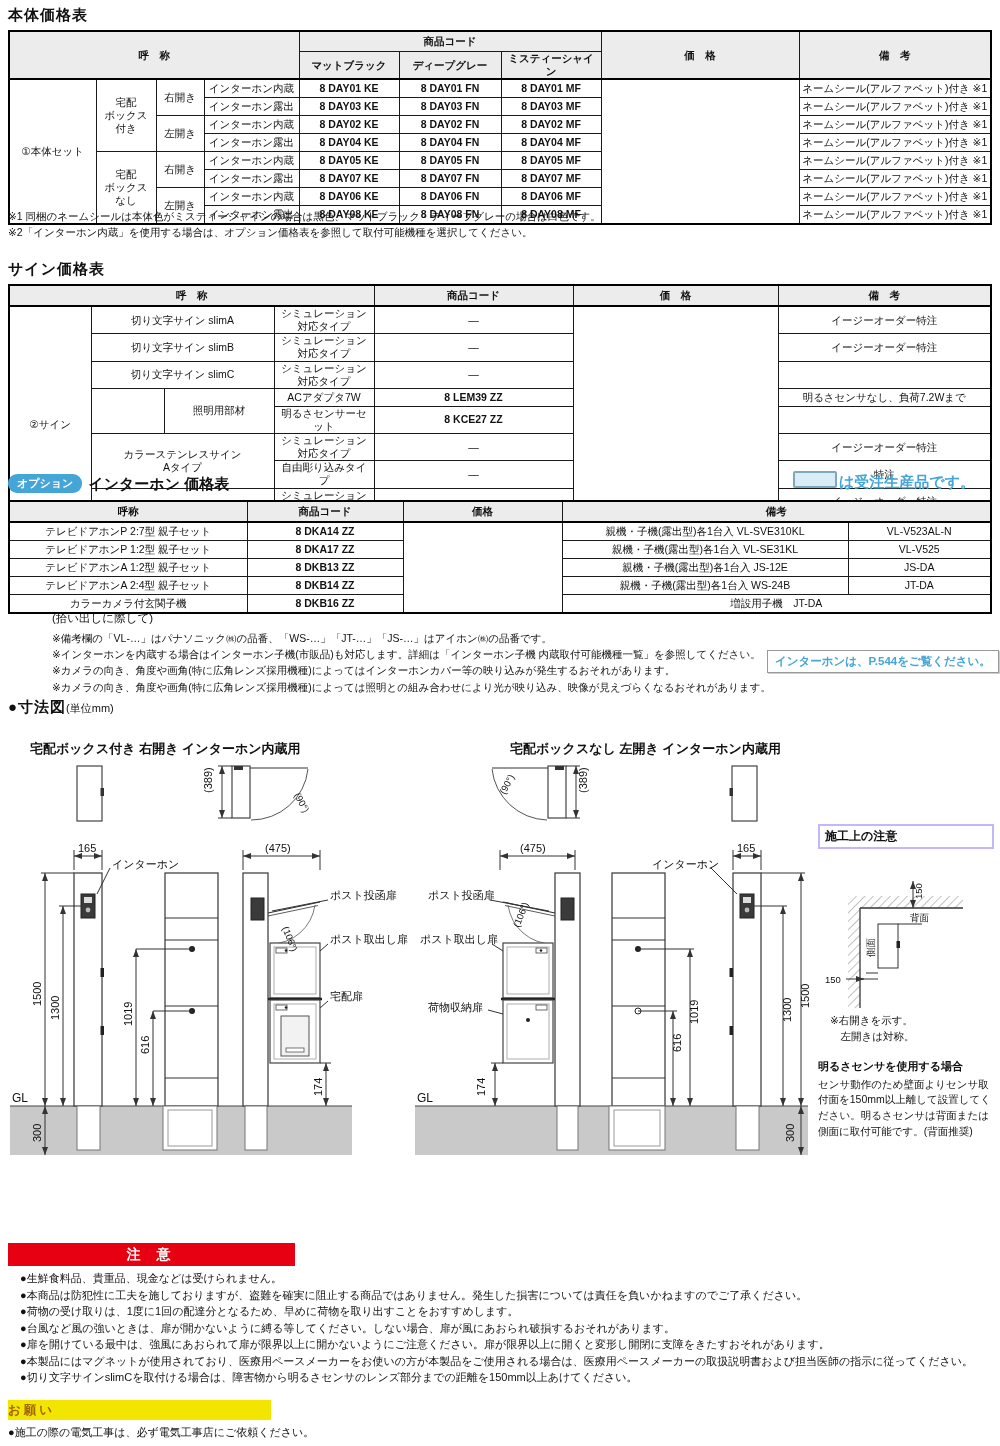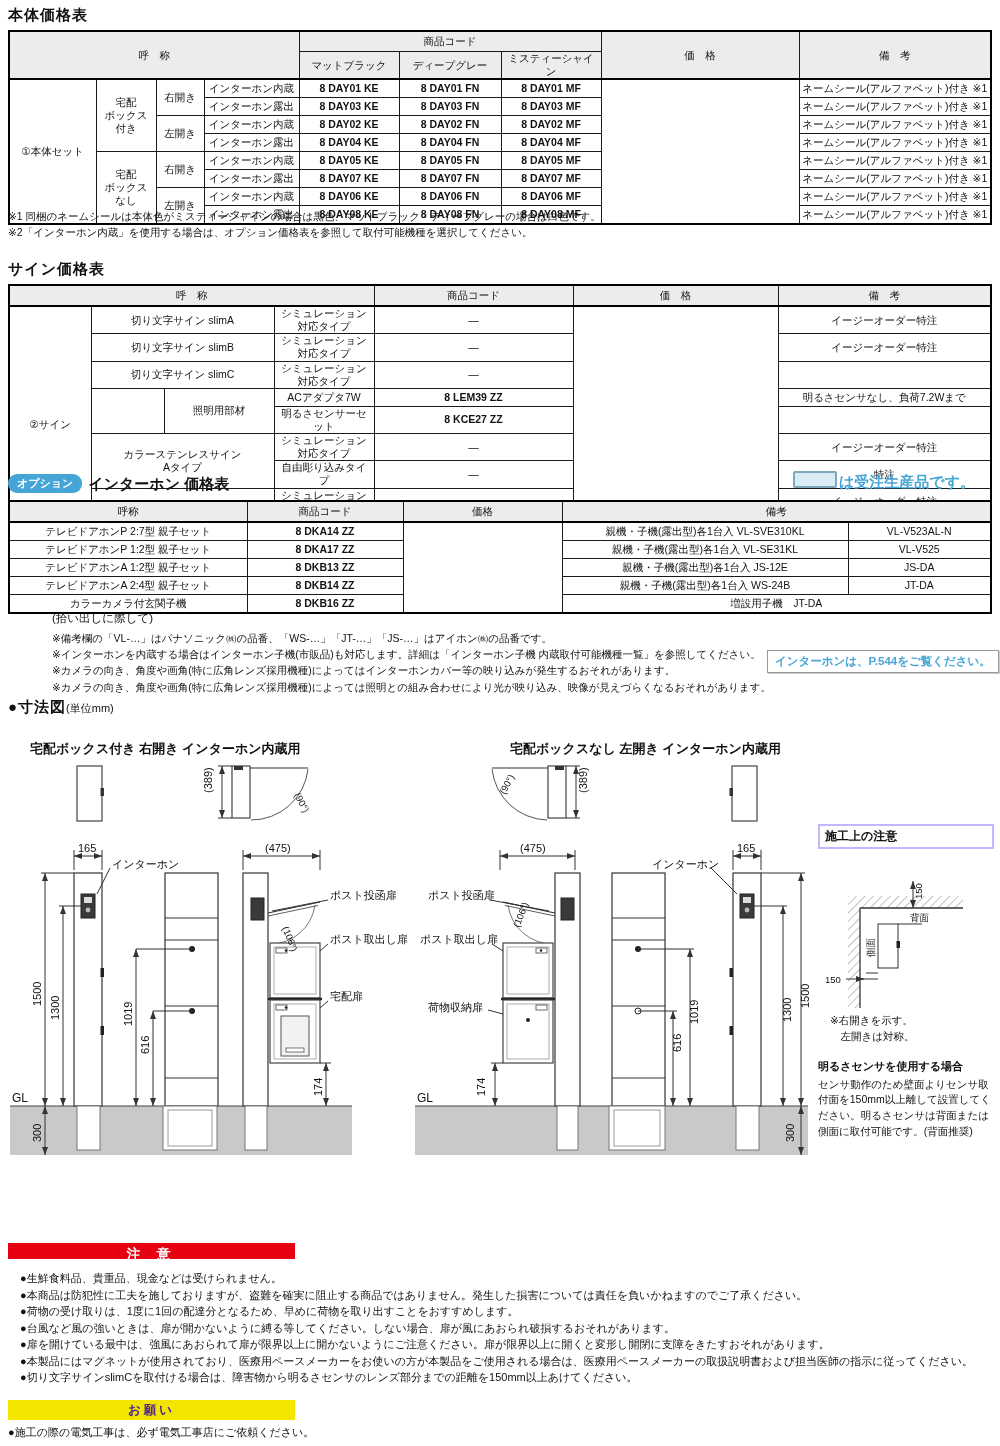--- a/index.html
+++ b/index.html
@@ -1,35 +1,35 @@
 <!DOCTYPE html>
 <html><head>
 <meta charset="utf-8">
 <style>
   html,body{margin:0;padding:0;background:#fff;font-family:"Liberation Sans","DejaVu Sans",sans-serif;color:#111;}
   .sheet{position:relative;width:1000px;height:1446px;background:#fff;overflow:hidden;border-radius:6px;}
   .abs{position:absolute;}
   .sec-title{font-size:15px;font-weight:bold;letter-spacing:1px;}
   table.t{border-collapse:collapse;table-layout:fixed;width:982px;background:#fff;border:2px solid #000;}
   .t th,.t td{border:1px solid #1a1a1a;padding:0 2px;font-size:10.5px;text-align:center;overflow:hidden;line-height:1.25;}
-  .t th{background:#ececec;font-weight:normal;height:19px;text-align:center;}
+  .t th{background:#ececec;font-weight:bold;height:19px;text-align:center;}
   .t td{height:17px;}
   .t thead{border-bottom:2px solid #000;}
   .code{font-weight:bold;font-size:11.5px;}
   .pl{white-space:pre-line;}
   .fn{font-size:10.5px;line-height:1.55;}
   .bullets{font-size:11px;line-height:1.32;}
   .bullets div{padding-left:11px;text-indent:-11px;margin-bottom:2px;}
   .pill{display:inline-block;background:#45a5d6;color:#fff;font-size:11px;font-weight:bold;border-radius:9px;padding:2px 9px;vertical-align:2px;}
   .opt-title{font-size:15px;font-weight:bold;margin-left:6px;}
   .order-note{color:#45a5d6;font-size:15px;font-weight:bold;}
   .swatch{display:inline-block;width:40px;height:13px;background:#daecf6;border:2px solid #7fa8bf;border-radius:2px;vertical-align:-1px;margin-right:2px;}
   .refbox{border:1px solid #999;color:#45a5d6;font-size:11.5px;font-weight:bold;padding:3px 7px;background:#fff;box-shadow:1px 1px 0 #ccc;}
-  .banner-red{width:287px;height:16px;background:#e60012;color:#fff;font-size:14px;font-weight:bold;text-align:center;line-height:23px;letter-spacing:6px;}
-  .banner-yellow{width:287px;height:20px;background:#f2e500;color:#4c1d95;font-size:12.5px;font-weight:bold;text-align:center;line-height:20px;letter-spacing:3px;}
+  .banner-red{width:287px;height:23px;background:#e60012;color:#fff;font-size:14px;font-weight:bold;text-align:center;line-height:23px;letter-spacing:6px;}
+  .banner-yellow{width:263px;height:20px;background:#f2e500;color:#a16207;font-size:12.5px;font-weight:bold;line-height:20px;letter-spacing:3px;}
   .dtitle{font-size:13px;font-weight:bold;}
   svg text{font-size:11px;fill:#111;font-family:"Liberation Sans","DejaVu Sans",sans-serif;}
   svg text.s9{font-size:9.5px;}
   svg text.s12{font-size:12px;}
   .conbox{width:176px;}
   .conbox .ctitle{border:2px solid #c4b5fd;font-size:12px;font-weight:bold;padding:2px 5px;background:#fff;}
   .connote{font-size:10.5px;line-height:1.5;white-space:pre-line;}
   .conhead{font-size:11px;font-weight:bold;}
 </style>
 </head>

